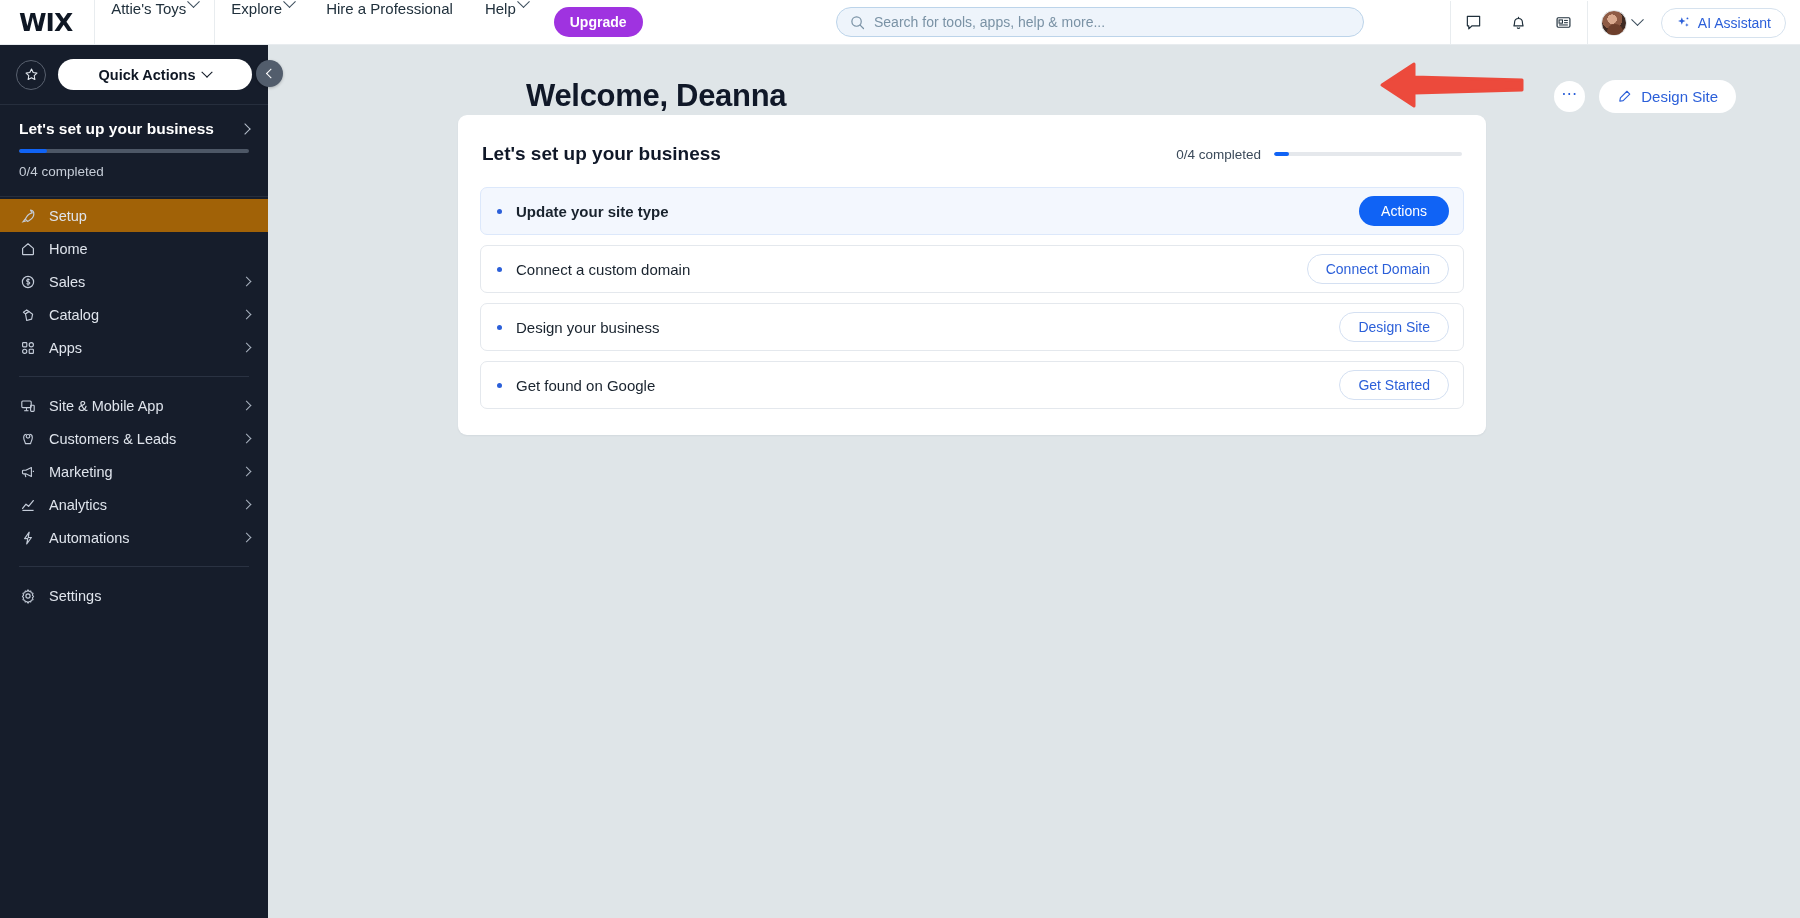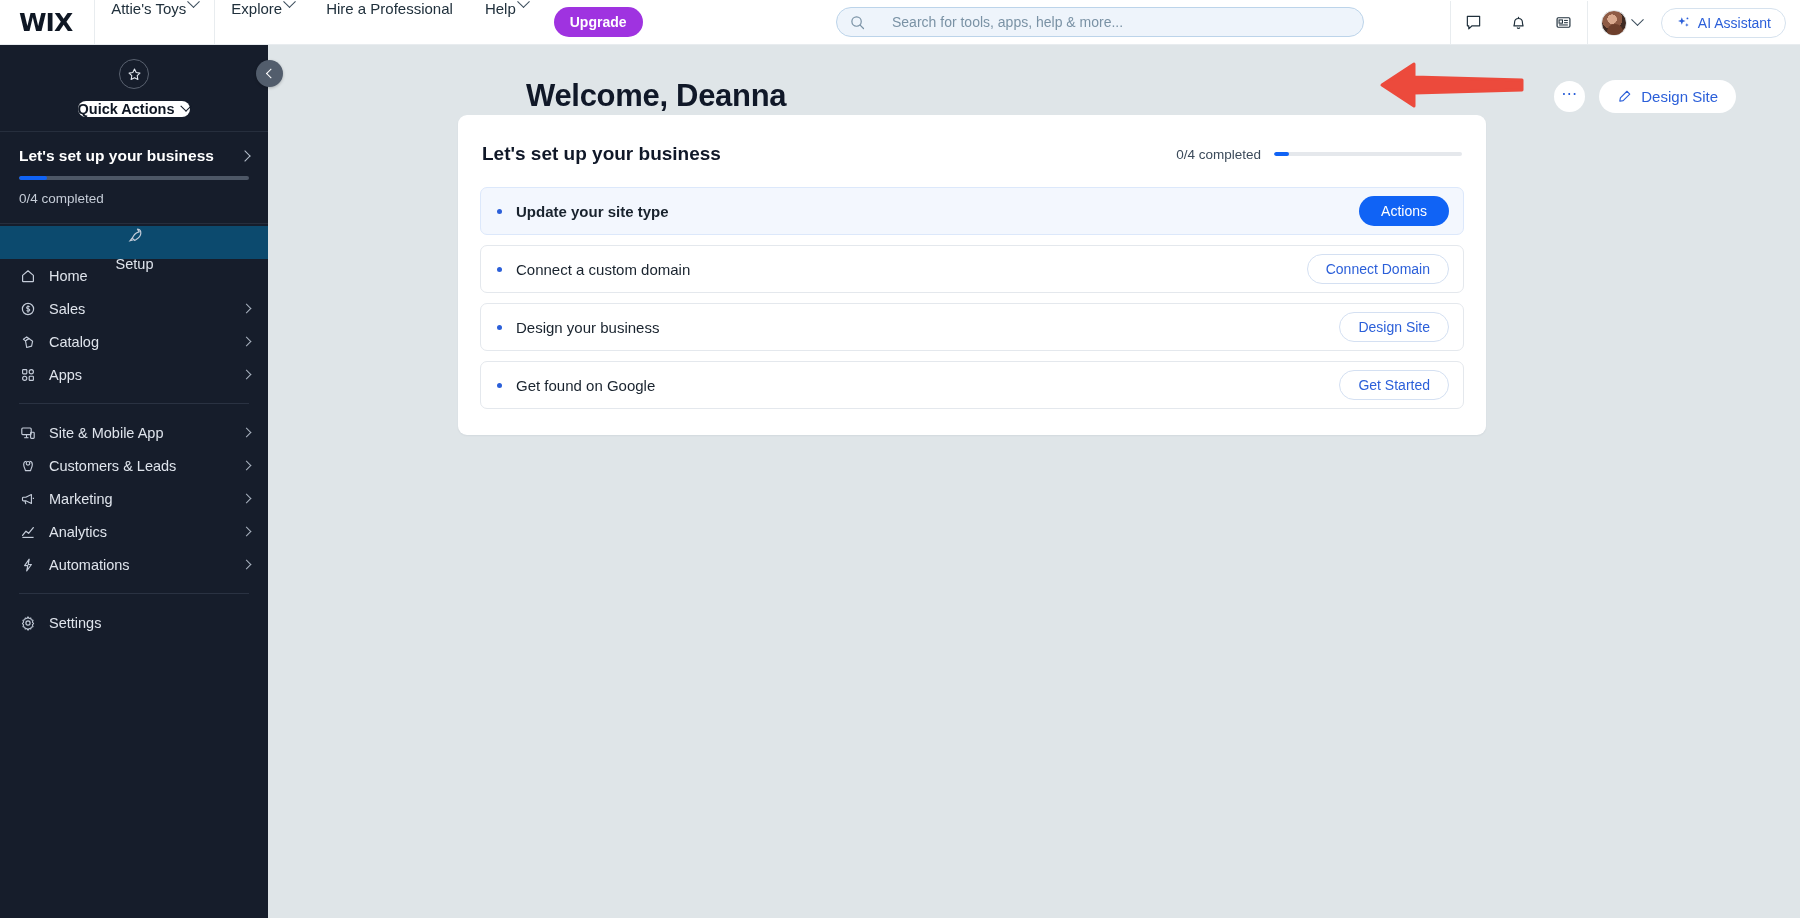--- a/index.html
+++ b/index.html
@@ -35,21 +35,21 @@
   }
   .upgrade-btn {
     margin-left: 10px; background: #9f33e0; color: #fff;
     font-size: 14px; font-weight: 700; padding: 7px 16px;
     border-radius: 16px; border: none; cursor: pointer;
   }
   .search-wrap { position: absolute; left: 836px; top: 7px; }
   .search-box {
     width: 528px; height: 30px; border: 1px solid #bcd4ea;
     background: #eef4fb; border-radius: 16px;
-    display: flex; align-items: center; padding: 0 13px; gap: 27px;
+    display: flex; align-items: center; padding: 0 13px; gap: 9px;
     cursor: text;
   }
   .search-box .ph { font-size: 14px; color: #7a92a5; }
   .tb-right {
     position: absolute; right: 0; top: 0; height: 45px;
     display: flex; align-items: center; gap: 1px;
   }
   .icon-btn {
     width: 44px; height: 44px; display: flex; align-items: center;
     justify-content: center; cursor: pointer; color: #20303c;
@@ -73,21 +73,20 @@
   }
 
   
   .sidebar {
     position: absolute; top: 45px; left: 0; width: 268px; height: 873px;
     background: #161d2b; color: #e3e8ef; z-index: 30;
   }
   .qa-row {
     display: flex; align-items: center; gap: 12px;
     padding: 14px 16px 14px 16px;
-    flex-direction: column;
   }
   .star-btn {
     width: 30px; height: 30px; border-radius: 50%;
     border: 1px solid #59616f; display: flex; align-items: center;
     justify-content: center; flex: 0 0 auto; cursor: pointer; color: #e3e8ef;
   }
   .qa-btn {
     flex: 1; background: #fff; color: #0f1724; border-radius: 17px;
     height: 31px; display: flex; align-items: center; justify-content: center;
     gap: 8px; font-size: 14.5px; font-weight: 700; cursor: pointer;
@@ -110,21 +109,21 @@
   }
   .sb-progress > i { display: block; height: 100%; background: #1063f5; border-radius: 2px; }
   .sb-completed { margin-top: 11px; font-size: 13.5px; color: #c5ccd7; }
 
   .nav { padding-top: 2px; }
   .nav-item {
     display: flex; align-items: center; height: 33px;
     padding: 0 18px 0 19px; gap: 13px; font-size: 14.5px; color: #dfe4ec;
     cursor: pointer; position: relative;
   }
-  .nav-item.active { background: #0c4a6e; flex-direction: column; }
+  .nav-item.active { background: #a16207; }
   .nav-item .ico { width: 17px; display: flex; align-items: center; justify-content: center; flex: 0 0 17px; }
   .nav-item .lbl { flex: 1; }
   .nav-item .ca {
     width: 7px; height: 7px; border-right: 1.5px solid #aab3c1;
     border-top: 1.5px solid #aab3c1; transform: rotate(45deg);
   }
   .nav-sep { height: 1px; background: #2a3242; margin: 12px 19px 12px 19px; }
 
   .collapse-btn {
     position: absolute; left: 256px; top: 60px; width: 27px; height: 27px;

